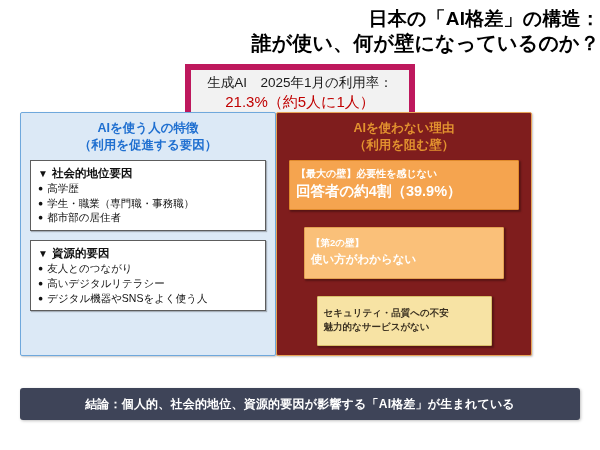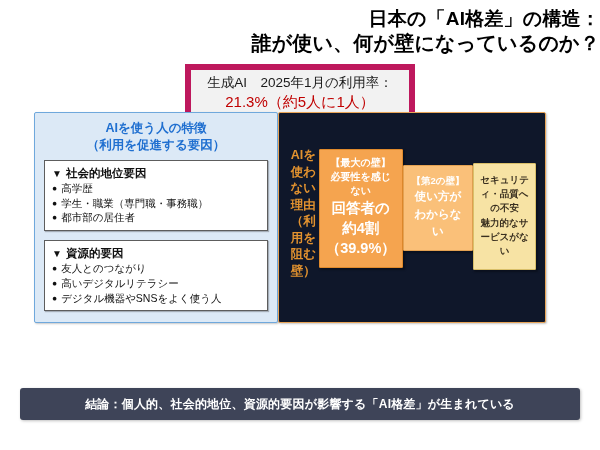--- a/index.html
+++ b/index.html
@@ -60,45 +60,45 @@
   .stat-value {
     font-size: 15px;
     color: #c00000;
     white-space: nowrap;
   }
 
   
   .columns {
     position: absolute;
     top: 112px;
-    left: 14px;
+    left: 0;
     width: 552px;
     display: flex;
     justify-content: space-between;
     padding: 0 20px;
     box-sizing: border-box;
   }
 
   .panel {
     width: 268px;
     box-sizing: border-box;
     border-radius: 2px;
     padding: 7px 9px 9px 9px;
   }
   .panel-left {
     background: #dce9f6;
     border: 1px solid #6fa8dc;
     box-shadow: 1px 1px 2px rgba(0,0,0,0.22);
   }
   .panel-right {
-    background: #0f172a;
+    background: #7f1d1d;
     border: 1px solid #e8a457;
     box-shadow: 1px 1px 2px rgba(0,0,0,0.22);
     display: flex;
-    flex-direction: row;
+    flex-direction: column;
     align-items: center;
   }
 
   .panel-head {
     text-align: center;
     font-weight: bold;
     font-size: 12.5px;
     line-height: 1.32;
     margin-bottom: 7px;
   }
@@ -126,21 +126,20 @@
     font-size: 10.5px;
     color: #111111;
     line-height: 1.4;
     white-space: nowrap;
   }
   .factor-item .dot { font-size: 8.5px; margin-right: 4px; vertical-align: 1px; }
 
   
   .barrier {
     box-sizing: border-box;
-    text-align: center;
     border-radius: 1px;
     box-shadow: 1.5px 1.5px 2px rgba(0,0,0,0.3);
   }
   .barrier-1 {
     width: 230px;
     background: #f5a44f;
     border: 1px solid #e08a2c;
     padding: 6px 6px 8px 6px;
     margin-bottom: 17px;
   }

